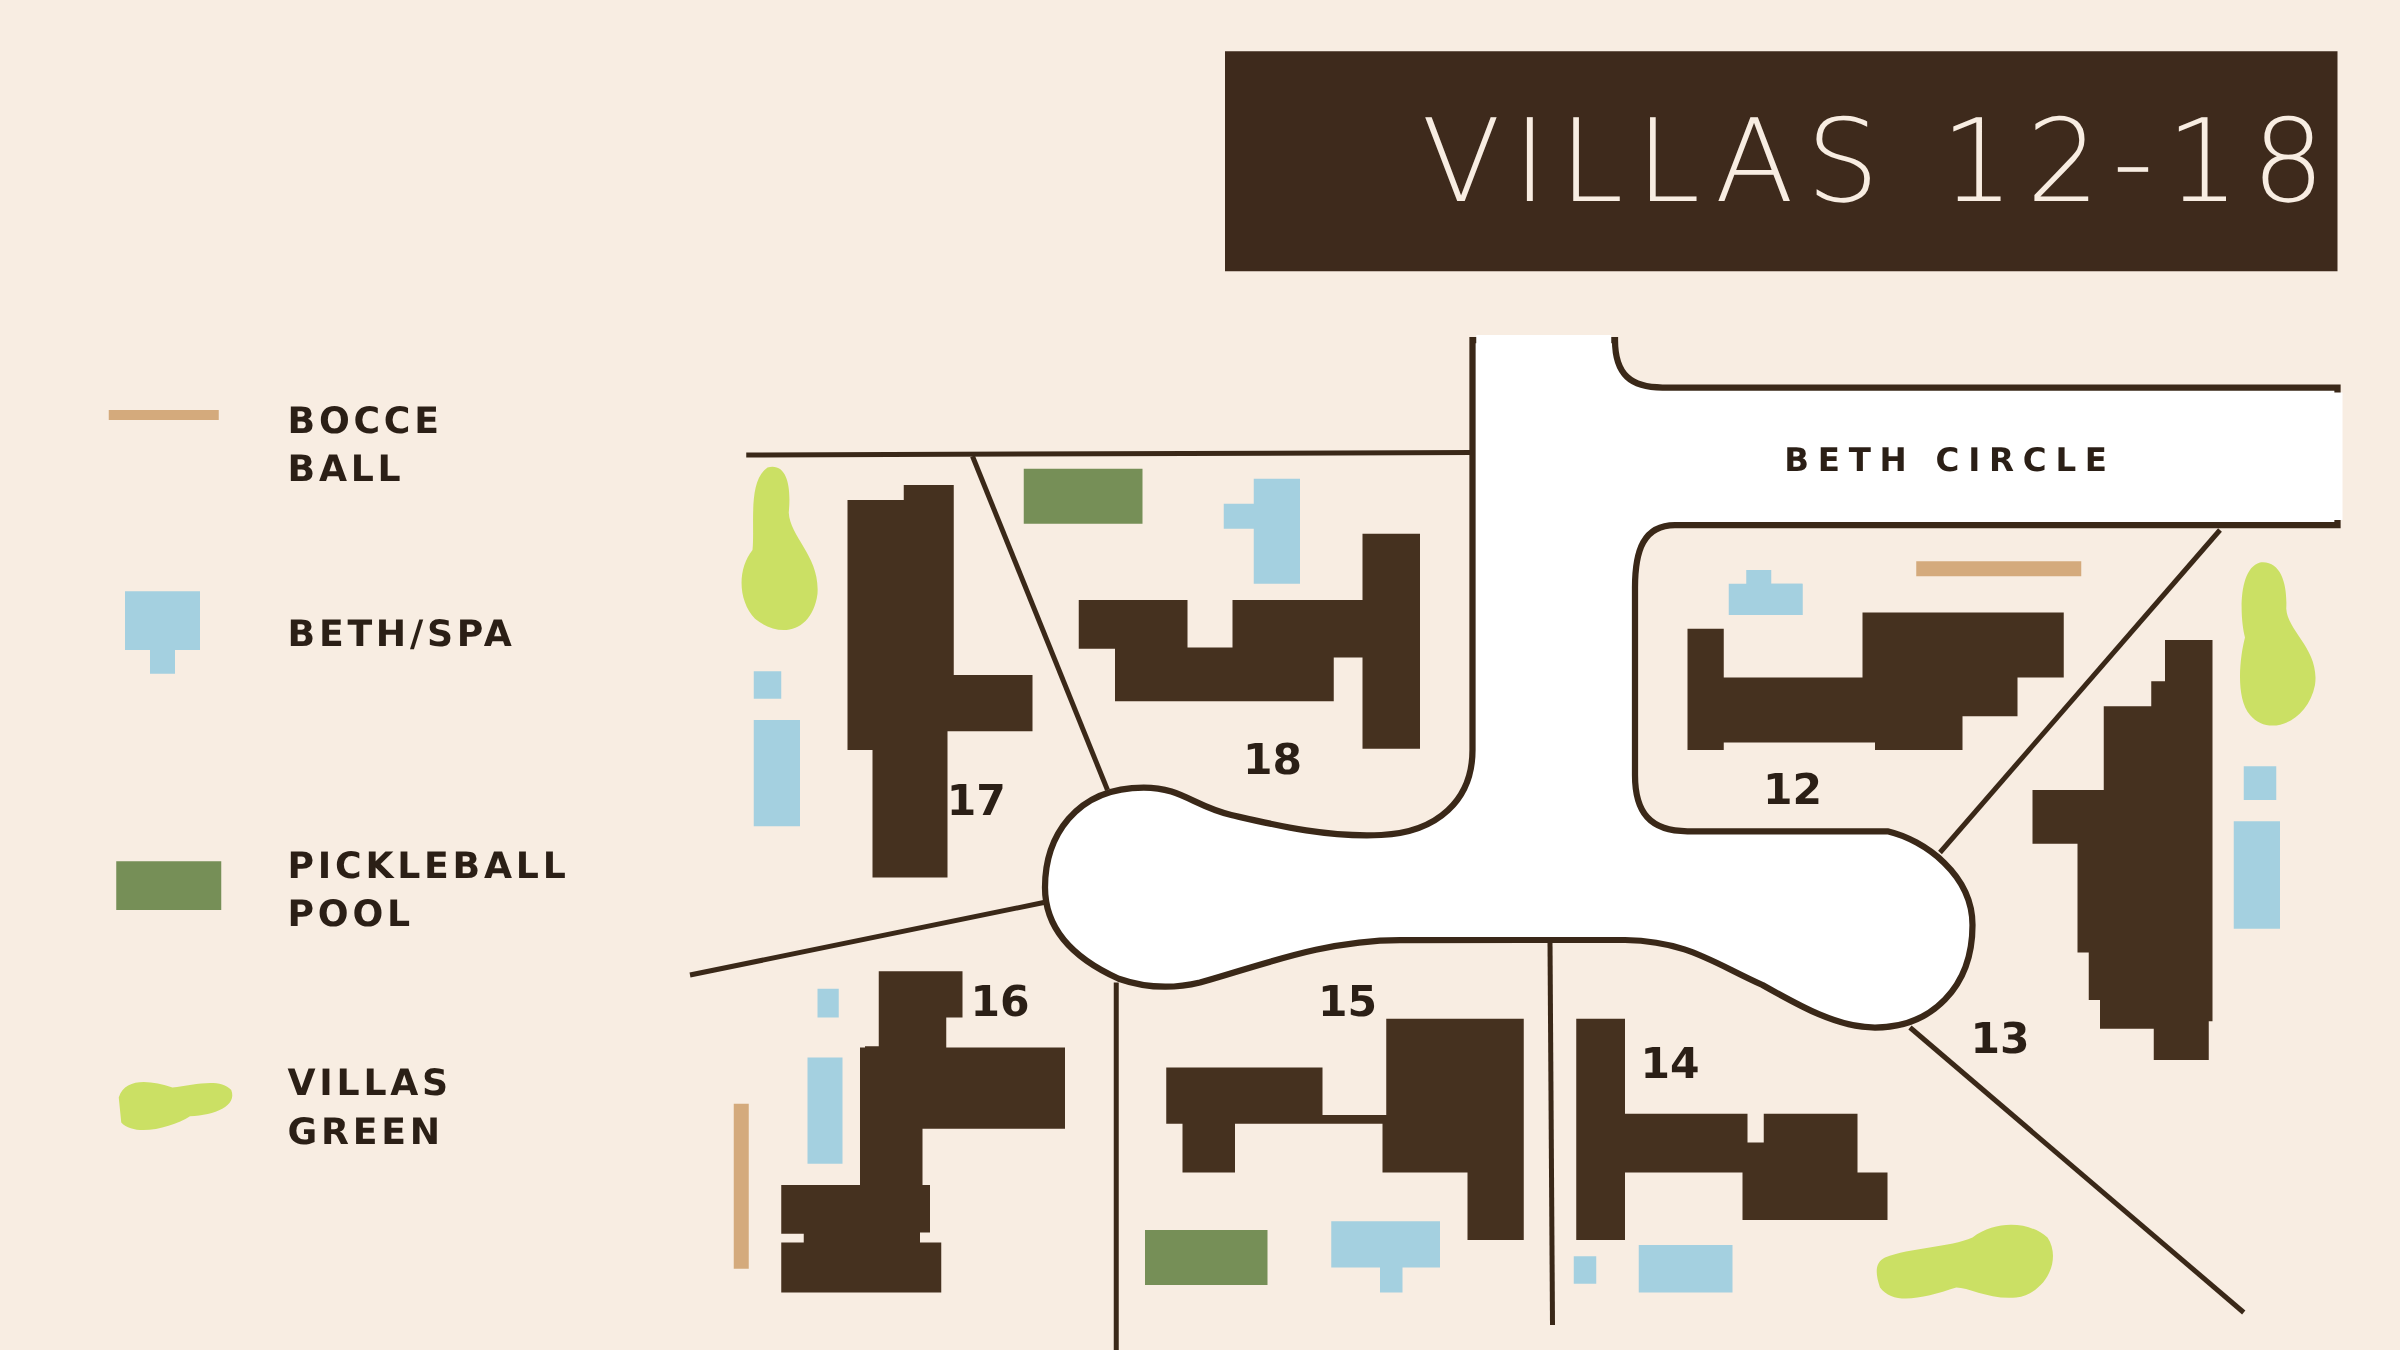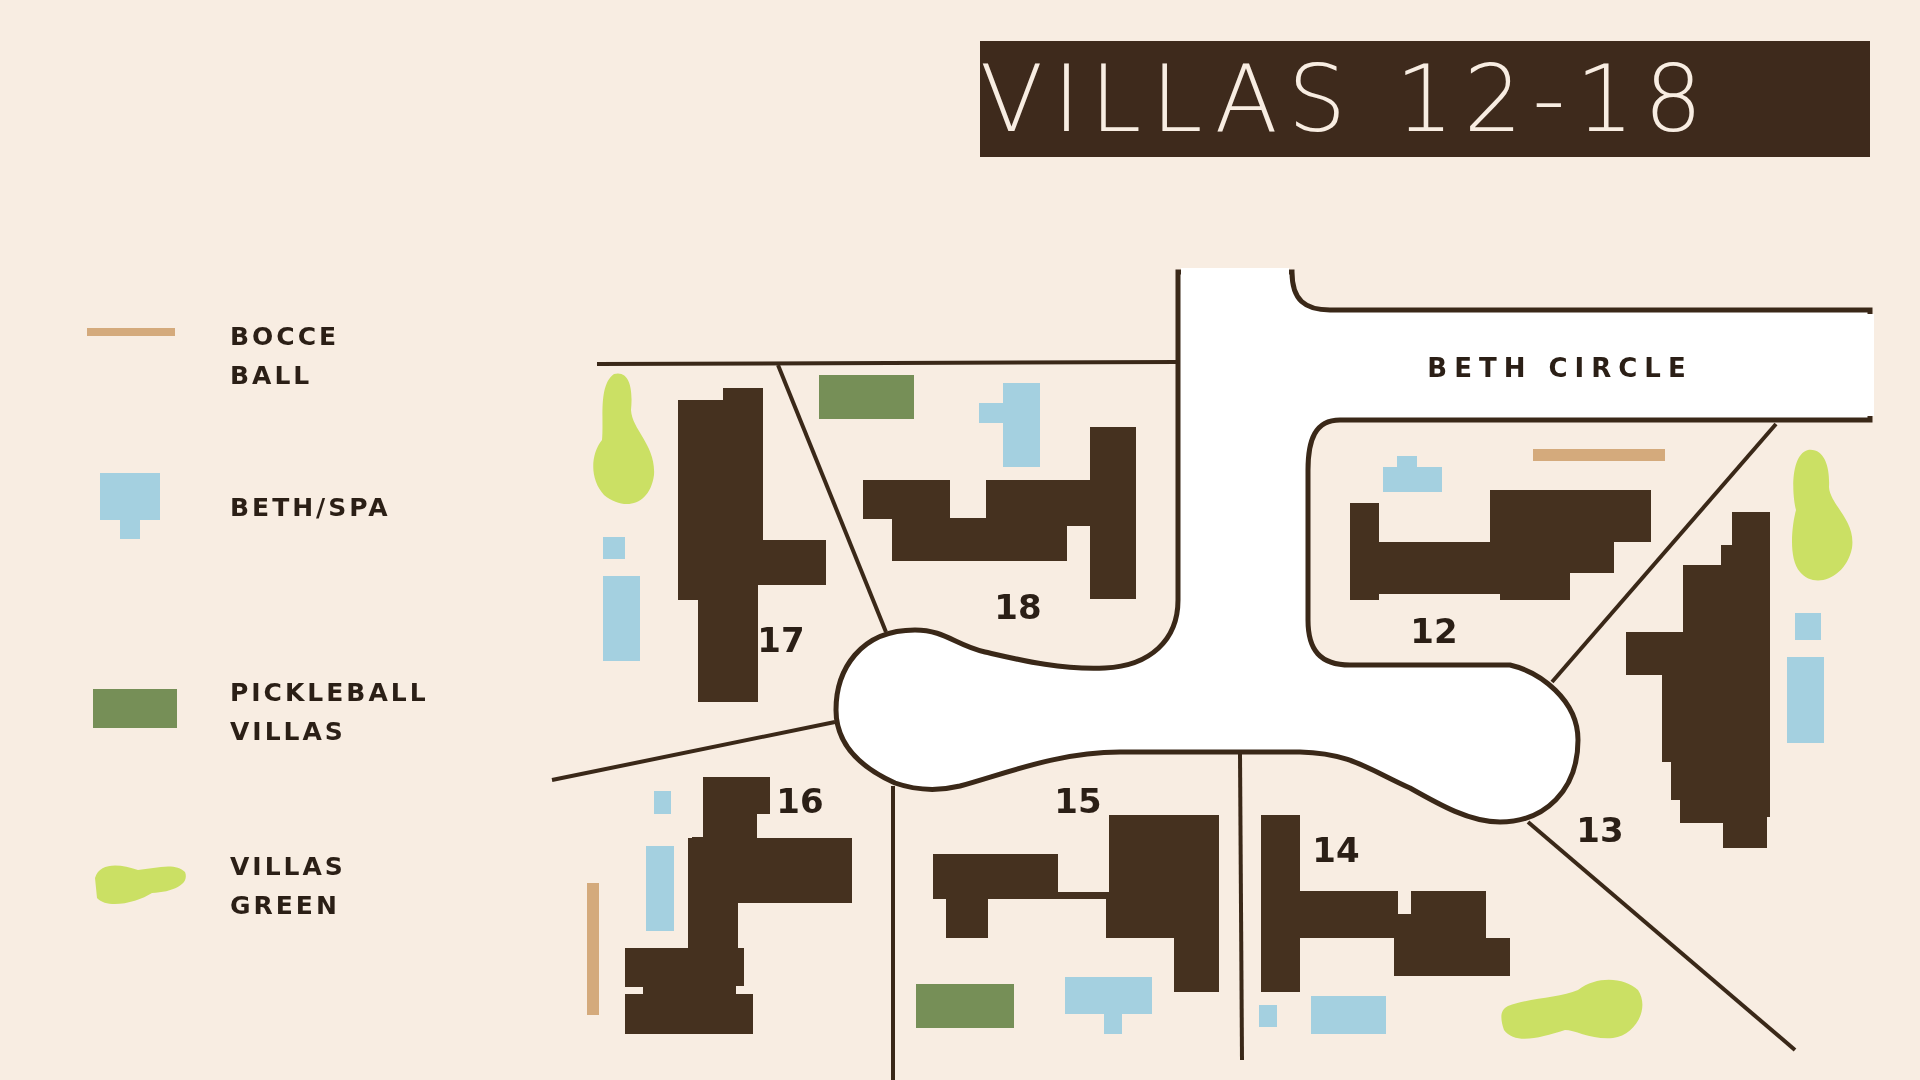--- a/index.html
+++ b/index.html
@@ -1,24 +1,24 @@
 <!DOCTYPE html>
 <html><head>
 <meta charset="utf-8">
 <style>
   html, body { margin:0; padding:0; }
   body { width:1920px; height:1080px; background:#f8ede2; position:relative; overflow:hidden;
          font-family:"Liberation Sans", "DejaVu Sans", sans-serif; }
-  .title-box { position:absolute; left:980px; top:41px; width:890px; height:116px; background:#3e2a1c;
-               display:flex; align-items:center; justify-content:flex-start; }
+  .title-box { position:absolute; left:980px; top:41px; width:890px; height:176px; background:#3e2a1c;
+               display:flex; align-items:center; justify-content:flex-end; }
   .title-text { color:#f8ede2; font-family:"DejaVu Sans", sans-serif; font-weight:200; font-size:92px;
                 letter-spacing:10px; -webkit-text-stroke:0px; font-stretch:condensed; }
   .legend { position:absolute; left:0; top:0; }
   .legend-label { position:absolute; left:230px; font-family:"DejaVu Sans", sans-serif; font-weight:bold;
-                  font-size:25px; letter-spacing:3px; color:#2b1f16; line-height:39px; white-space:pre-line; }
+                  font-size:29px; letter-spacing:3px; color:#2b1f16; line-height:39px; white-space:pre-line; }
   svg.map { position:absolute; left:0; top:0; }
   .lot-num { font-family:"DejaVu Sans", sans-serif; font-weight:bold; font-size:34px; fill:#2b1f16; }
   .road-label { font-family:"DejaVu Sans", sans-serif; font-weight:bold; font-size:26px; letter-spacing:7px; fill:#2b1f16; }
 </style>
 </head>
 <body>
 
 <div class="title-box">
   <span class="title-text">VILLAS 12-18</span>
 </div>
@@ -82,16 +82,16 @@
       <text x="781" y="652" class="lot-num" text-anchor="middle">17</text>
       <text x="1018" y="619" class="lot-num" text-anchor="middle">18</text>
     </g>
   <text class="road-label" x="1560" y="377" text-anchor="middle">BETH CIRCLE</text>
 </svg>
 
 <div class="legend">
   <div class="legend-label" style="top:317px;">BOCCE BALL</div>
   <div class="legend-label" style="top:488px;">BETH/SPA</div>
   <div class="legend-label" style="top:673px;">PICKLEBALL
-VILLAS</div>
+POOL</div>
   <div class="legend-label" style="top:847px;">VILLAS
 GREEN</div>
 </div>
 
 </body></html>

